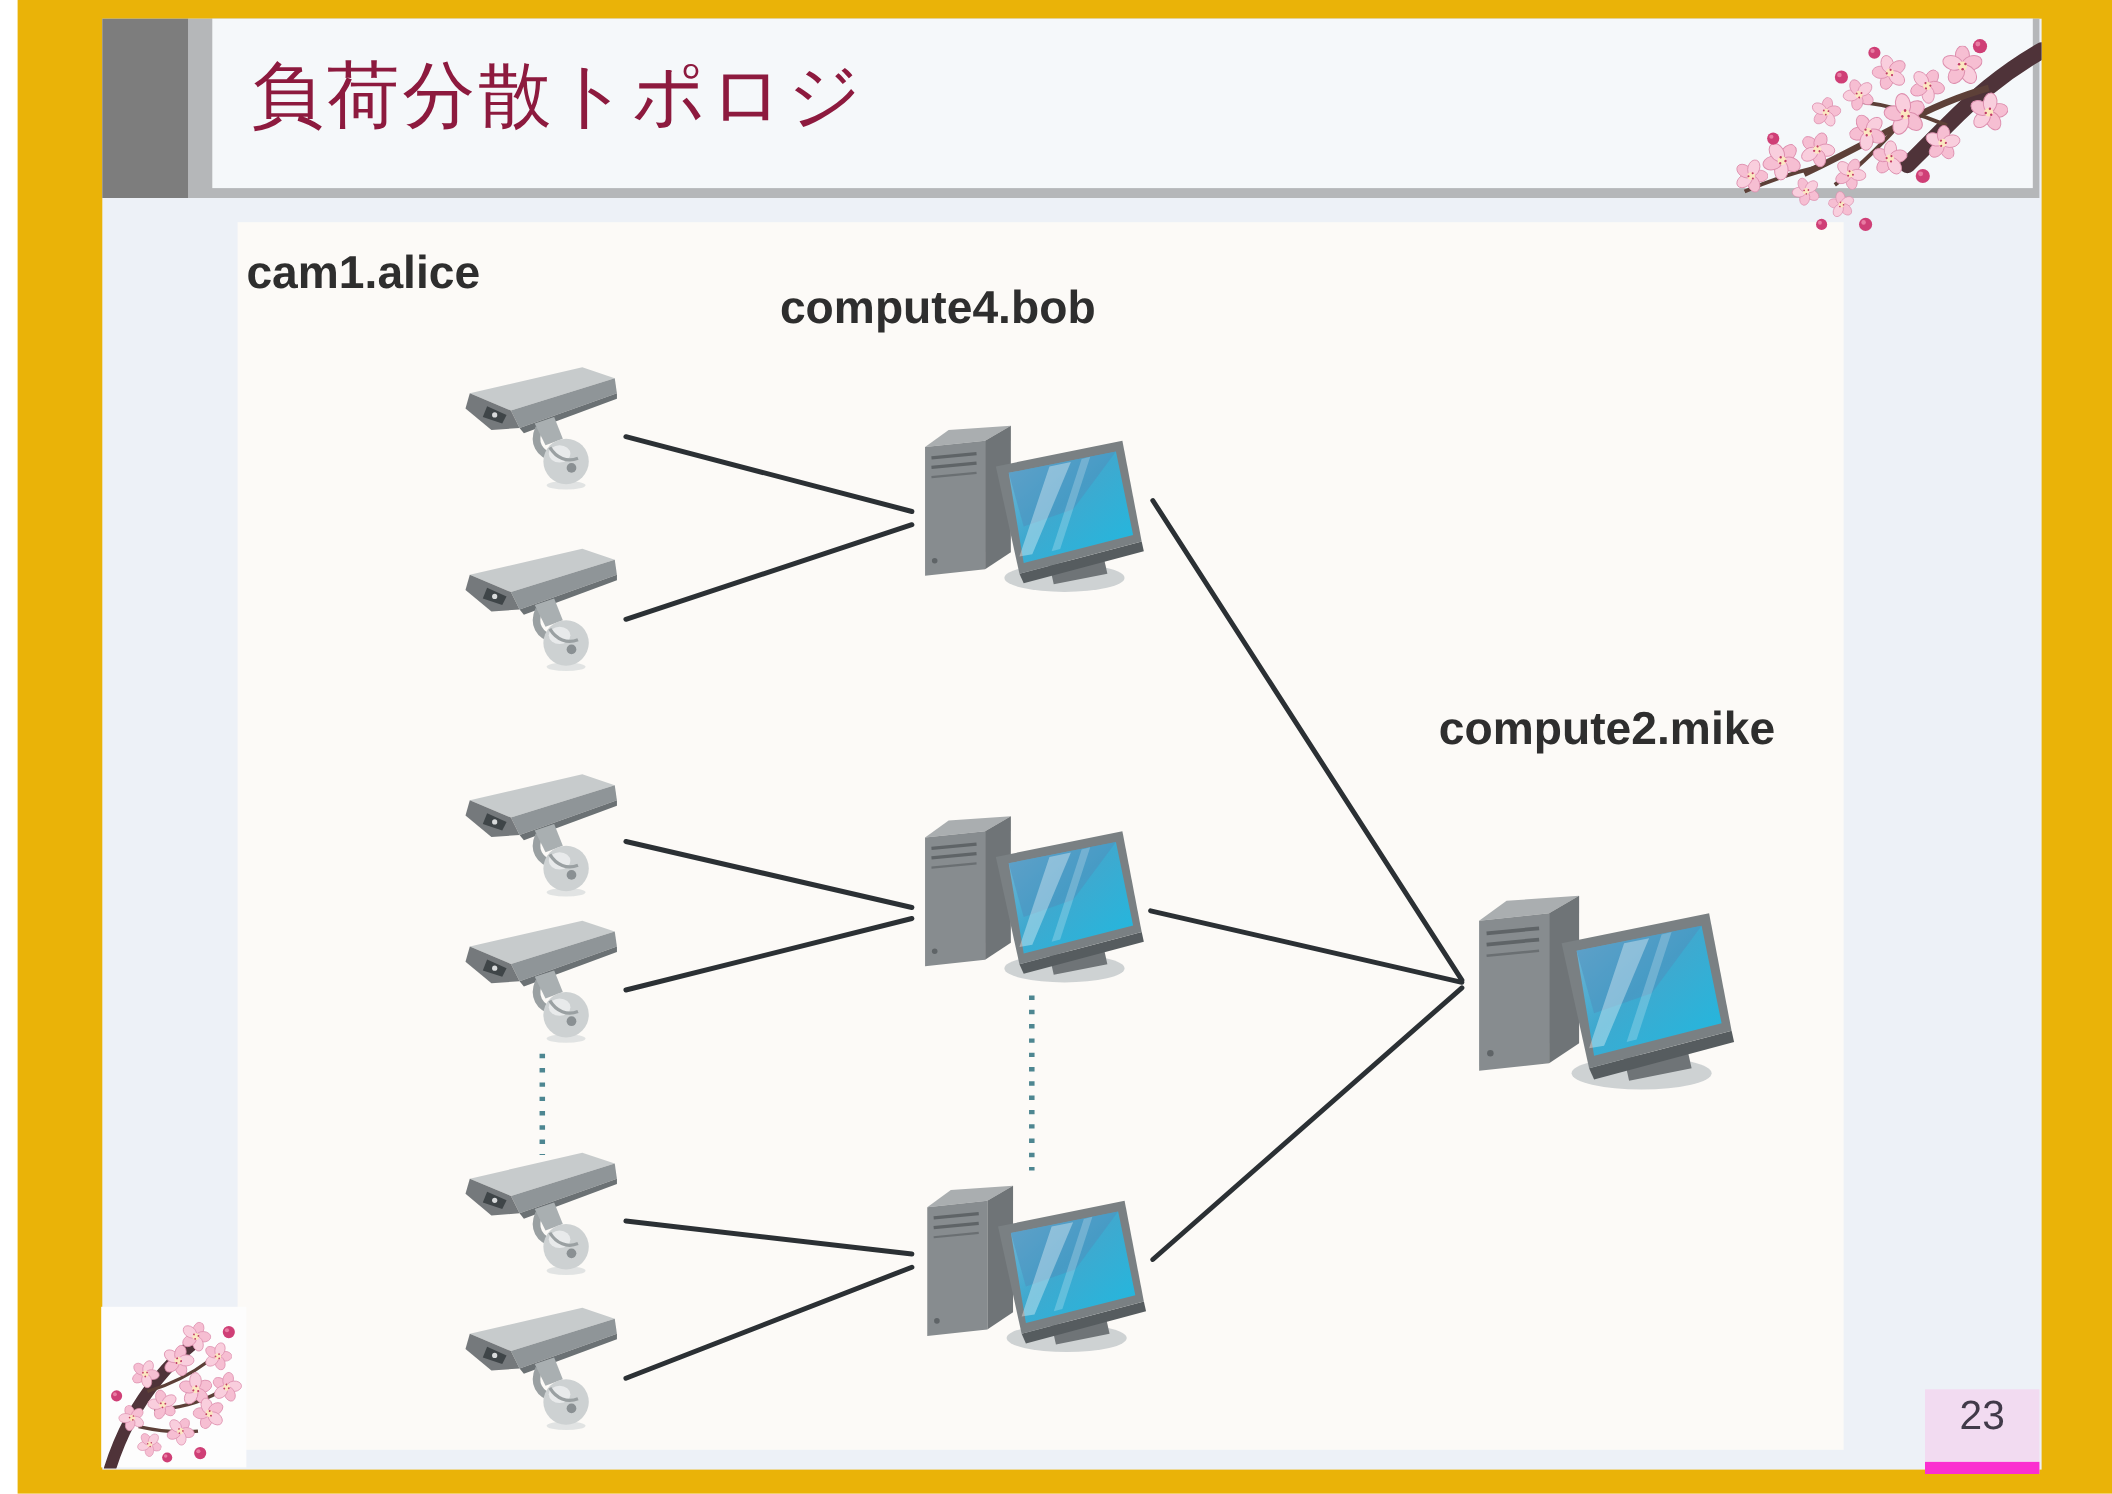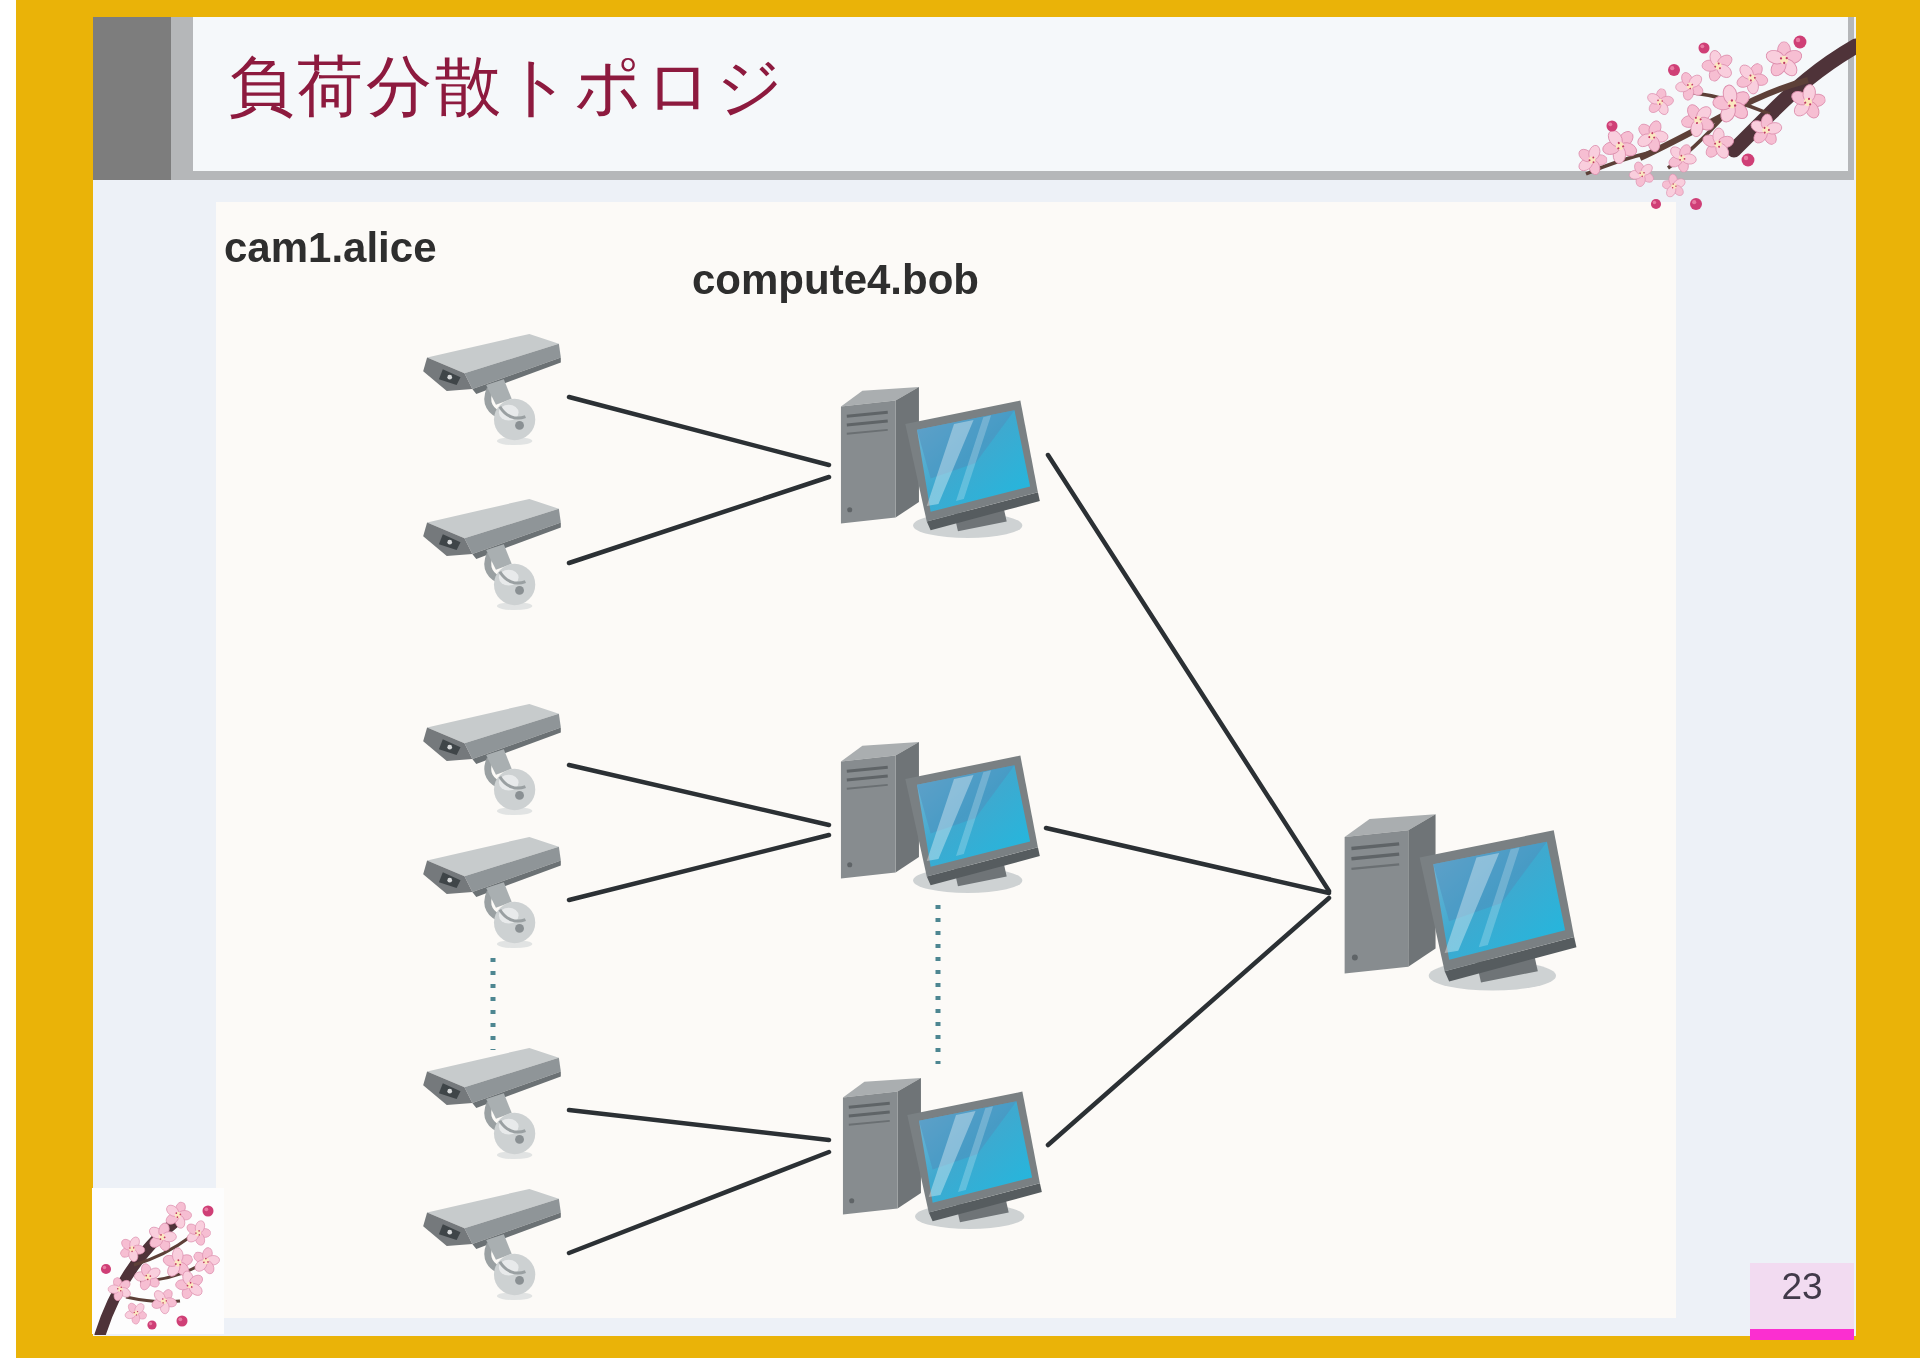--- a/index.html
+++ b/index.html
@@ -11,21 +11,21 @@
   .title-band-light{left:155px;top:17px;width:1683px;height:163px;background:#b5b7b9;}
   .title-box{left:177px;top:17px;width:1655px;height:154px;background:#f5f8fa;}
   .title-accent-dark{left:77px;top:17px;width:78px;height:163px;background:#7d7d7d;}
   .slide-title{left:212px;top:42px;width:1200px;font-size:66px;letter-spacing:3px;
                color:#8d1a3e;font-weight:500;}
 
   .diagram-box{left:200px;top:202px;width:1460px;height:1116px;background:#fcfaf7;}
 
   .node-label{position:absolute;font-weight:bold;color:#2e2e2e;font-size:42px;letter-spacing:0px;}
   .lbl-cam{left:208px;top:224px;}
-  .lbl-bob{left:676px;top:256px;}
+  .lbl-bob{left:693px;top:256px;}
   .lbl-mike{left:1292px;top:638px;}
 
   .icon{position:absolute;}
 
   .page-badge{left:1734px;top:1263px;width:104px;height:77px;background:#f2dbf1;}
   .page-badge-bar{left:1734px;top:1329px;width:104px;height:11px;background:#fb2fd0;}
   .page-number{left:1734px;top:1266px;width:104px;text-align:center;
                font-size:37px;color:#413a49;}
 
   .blossom-backdrop{left:76px;top:1188px;width:132px;height:146px;background:#fdfdfd;}
@@ -120,20 +120,21 @@
       <line x1="832" y1="943" x2="1113" y2="696"></line>
     </g>
     <g stroke="#4d8691" stroke-width="5" stroke-dasharray="4 9">
       <line x1="277" y1="756" x2="277" y2="848"></line>
       <line x1="722" y1="703" x2="722" y2="862"></line>
     </g>
   </svg>
 
   <div class="node-label lbl-cam">cam1.alice</div>
   <div class="node-label lbl-bob">compute4.bob</div>
+  <div class="node-label lbl-mike">compute2.mike</div>
 
   <svg class="icon" style="left:397px;top:330px" width="158" height="118">
       <use href="#cctv"></use>
     </svg>
   <svg class="icon" style="left:397px;top:495px" width="158" height="118">
       <use href="#cctv"></use>
     </svg>
   <svg class="icon" style="left:397px;top:700px" width="158" height="118">
       <use href="#cctv"></use>
     </svg>

